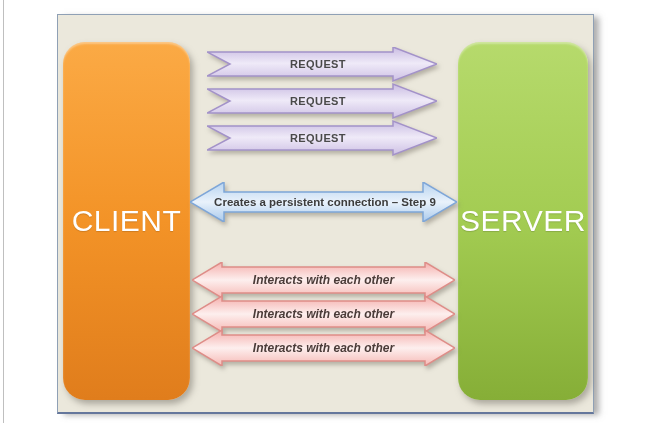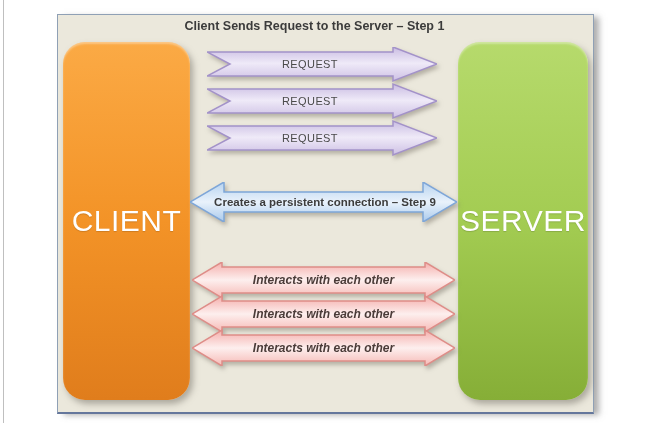--- a/index.html
+++ b/index.html
@@ -39,35 +39,34 @@
 
   svg.flow{position:absolute;filter:drop-shadow(2px 3px 2px rgba(125,120,108,0.5));}
   #svg-requests{left:207px;top:47px;}
   #svg-connection{left:190px;top:182px;}
   #svg-interactions{left:192px;top:262px;}
 
   .arrow-label{
     position:absolute;display:flex;align-items:center;justify-content:center;
     text-align:center;pointer-events:none;
   }
-  .request-label{left:220px;width:180px;height:34px;font-size:11px;font-weight:400;letter-spacing:0.4px;color:#4a4a4a;}
+  .request-label{left:228px;width:180px;height:34px;font-size:11px;font-weight:700;letter-spacing:0.4px;color:#4a4a4a;}
   .req-0{top:47px;} .req-1{top:84px;} .req-2{top:121px;}
   .connection-label{left:210px;top:182px;width:230px;height:40px;font-size:11.5px;font-weight:600;color:#3c3c3c;}
   .interact-label{left:205px;width:237px;height:36px;font-size:12px;font-weight:600;color:#4a3b38;font-style:italic;}
   .int-0{top:262px;} .int-1{top:296px;} .int-2{top:330px;}
 </style>
 </head>
 <body>
 
 <div id="stage">
   <div class="page-edge"></div>
 
   <div class="panel"></div>
 
-  <div class="diagram-title">Client Sends Request to the Server – Step 1</div>
 
   <div class="node node-client">
     <span>CLIENT</span>
   </div>
 
   <div class="node node-server">
     <span>SERVER</span>
   </div>
 
   <svg id="svg-requests" class="flow" width="230" height="155" viewBox="0 0 230 155">

